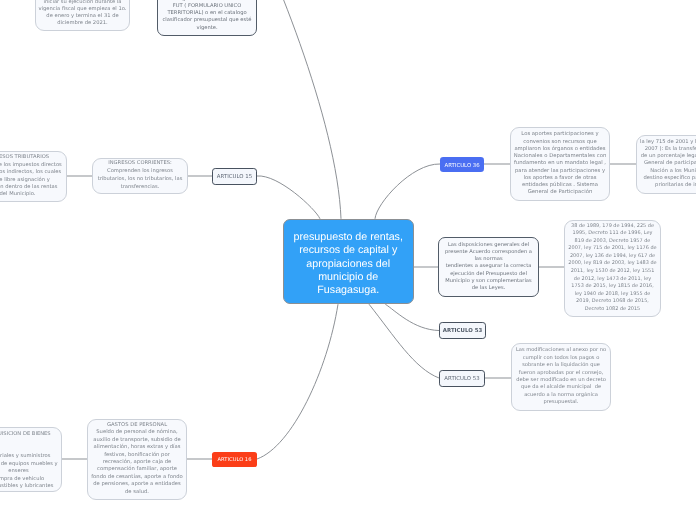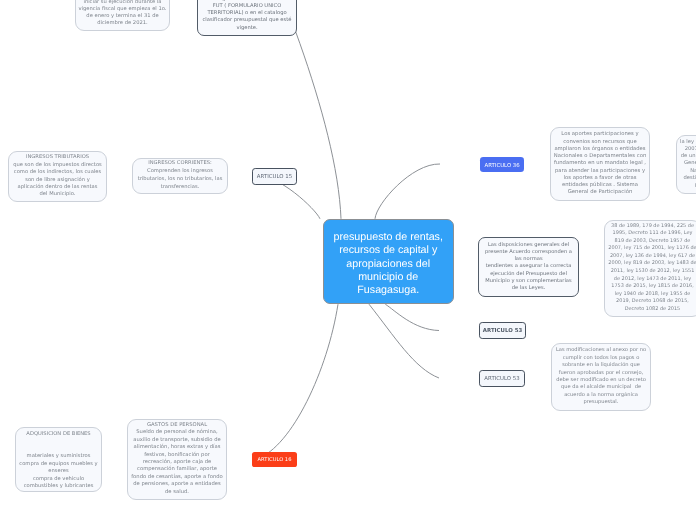--- a/index.html
+++ b/index.html
@@ -5,21 +5,21 @@
 <style>
   html,body{margin:0;padding:0;}
   body{width:696px;height:520px;overflow:hidden;background:#ffffff;
        font-family:"DejaVu Sans", sans-serif;
        -webkit-font-smoothing:antialiased;
        text-rendering:geometricPrecision;}
   #canvas{position:relative;width:696px;height:520px;overflow:hidden;}
   svg.links{position:absolute;left:0;top:0;width:696px;height:520px;}
 
   .node{position:absolute;box-sizing:border-box;display:flex;align-items:center;
-        justify-content:flex-end;text-align:center;margin-left:40px;}
+        justify-content:flex-end;text-align:center;}
   .node .txt{display:block;width:100%;}
 
   
   .note{background:#f7f9fd;border:1px solid #ccd1d9;border-radius:9px;
         color:#7d838b;font-family:"DejaVu Sans",sans-serif;
         font-size:5.2px;line-height:7.28px;}
   
   .note.strong{border:1.5px solid #525c68;border-radius:7px;color:#6a717a;}
 
   

